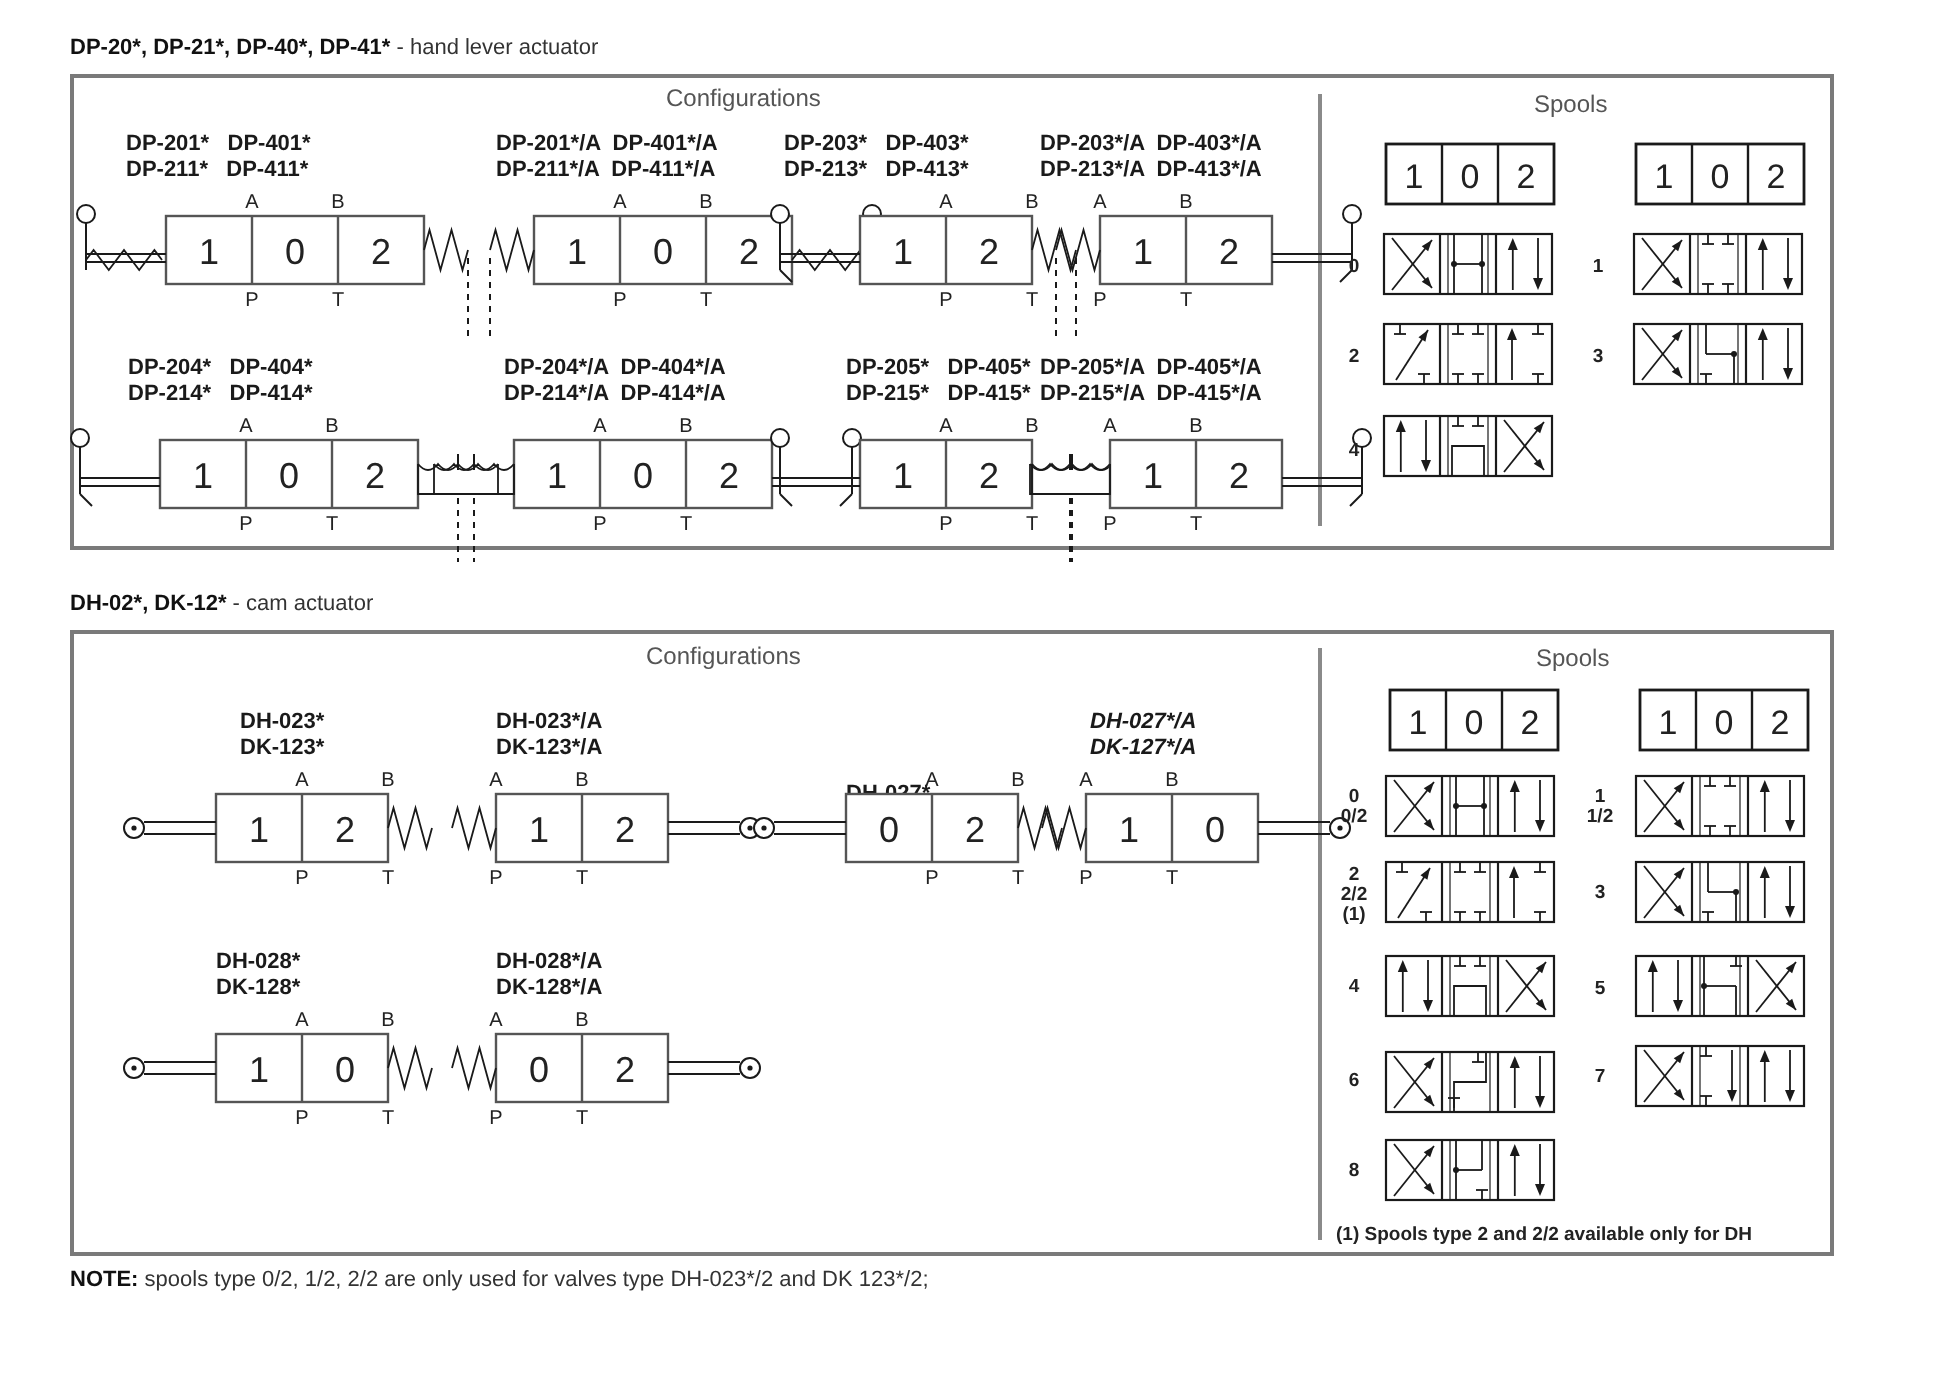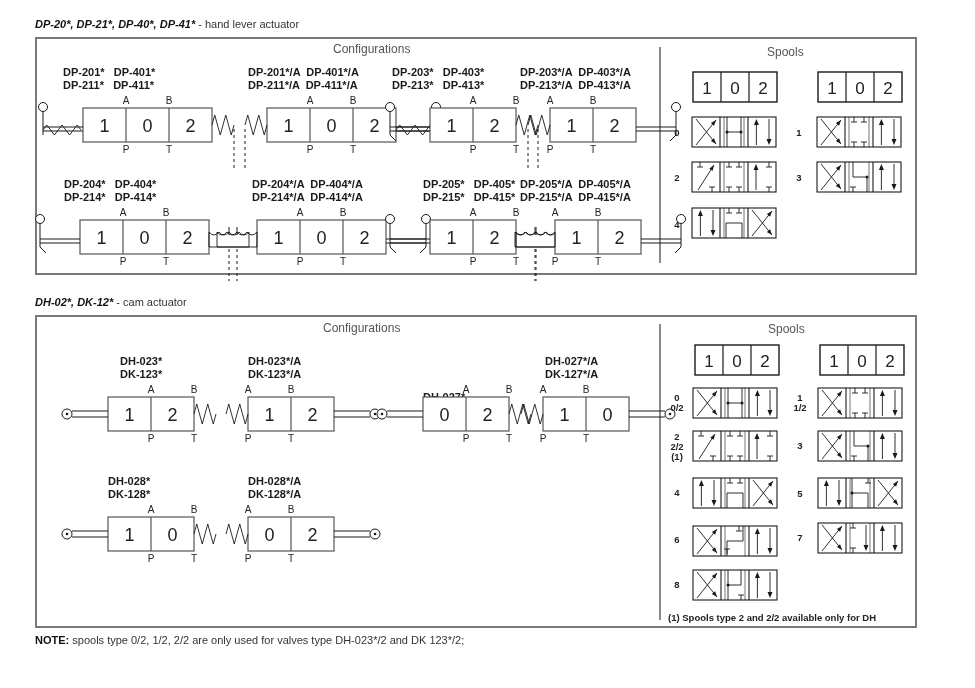--- a/index.html
+++ b/index.html
@@ -1,19 +1,19 @@
 <!DOCTYPE html>
 <html><head>
 <meta charset="utf-8">
 <style>
   html, body { margin:0; padding:0; background:#ffffff; }
   body { width:975px; height:688px; position:relative; overflow:hidden;
          font-family:"Liberation Sans", sans-serif; color:#1a1a1a; }
   .title { position:absolute; font-size:11px; color:#333; }
-  .title b { color:#111; font-weight:bold;font-style:italic; }
+  .title b { color:#111; font-weight:bold; }
   .frame { position:absolute; border:2px solid #7a7a7a; box-sizing:border-box; }
   .divider { position:absolute; width:2px; background:#8a8a8a; }
   .sec-head { position:absolute; font-size:12px; color:#555; }
   .cfg { position:absolute; }
   .cfg .lbl { position:absolute; font-size:11px; font-weight:bold; line-height:13px; white-space:pre; color:#1a1a1a; }
   .cfg svg { position:absolute; left:0; top:0; overflow:visible; }
   .spool { position:absolute; }
   .footnote { position:absolute; font-size:9.5px; font-weight:bold; color:#222; }
   .note { position:absolute; font-size:11px; color:#333; }
   .note b { color:#111; }
@@ -423,21 +423,21 @@
         <text x="91" y="87" font-size="10" text-anchor="middle" fill="#222">P</text>
         <text x="134" y="87" font-size="10" text-anchor="middle" fill="#222">T</text>
         <line x1="48" y1="56" x2="12" y2="56" stroke="#1a1a1a" stroke-width="1"></line>
         <line x1="48" y1="62" x2="12" y2="62" stroke="#1a1a1a" stroke-width="1"></line>
         <circle cx="7" cy="59" r="5" fill="#fff" stroke="#1a1a1a" stroke-width="1"></circle>
         <circle cx="7" cy="59" r="1.3" fill="#1a1a1a"></circle>
         <path d="M134,59 L136.75,49 L142.25,69 L147.75,49 L153.25,69 L156,59" fill="none" stroke="#1a1a1a" stroke-width="0.9"></path>
       </svg>
     </div>
     <div class="cfg" style="left: 505px; top: 355px;">
-      <div class="lbl" style="left: 40px; top: 0px;">DH-027*/A
+      <div class="lbl" style="left: 40px; top: 0px; font-style: italic;">DH-027*/A
 DK-127*/A</div>
       <svg width="260" height="110">
         <rect x="38" y="42" width="86" height="34" fill="#fff" stroke="#555555" stroke-width="1.2"></rect>
         <line x1="81" y1="42" x2="81" y2="76" stroke="#555555" stroke-width="1.2"></line>
         <text x="59.5" y="66" font-size="18" text-anchor="middle" fill="#222">1</text>
         <text x="102.5" y="66" font-size="18" text-anchor="middle" fill="#222">0</text>
         <text x="38" y="38" font-size="10" text-anchor="middle" fill="#222">A</text>
         <text x="81" y="38" font-size="10" text-anchor="middle" fill="#222">B</text>
         <text x="38" y="87" font-size="10" text-anchor="middle" fill="#222">P</text>
         <text x="81" y="87" font-size="10" text-anchor="middle" fill="#222">T</text>

